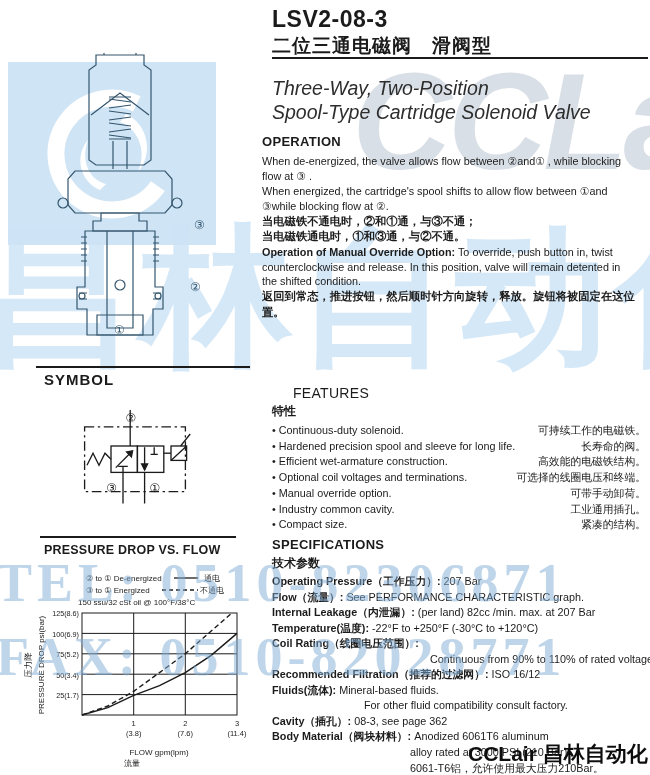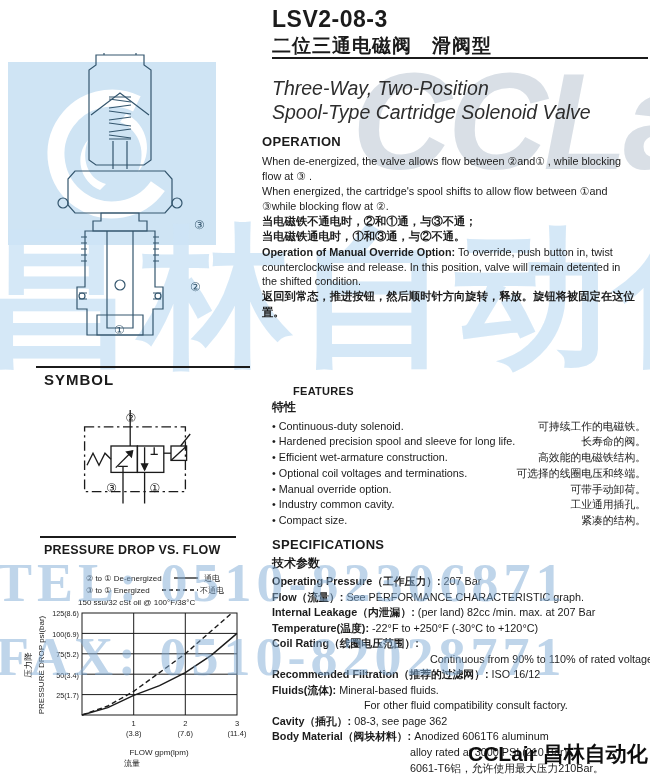--- a/index.html
+++ b/index.html
@@ -17,21 +17,21 @@
   
   .content{z-index:1;}
   #model{left:272px;top:6px;font-size:23px;font-weight:bold;letter-spacing:0.5px;}
   #title-zh{left:272px;top:33px;font-size:19px;font-weight:bold;letter-spacing:1px;}
   #title-rule{left:272px;top:57px;width:376px;height:2px;background:#1b1b1b;}
   #subtitle{left:272px;top:76px;font-size:19.5px;color:#2d2d2d;line-height:1.25;font-style:italic;}
   #operation{left:262px;top:133px;width:374px;font-size:10.8px;line-height:1.38;}
   #operation .hd{font-size:13px;font-weight:bold;margin-bottom:3px;letter-spacing:0.3px;}
   #operation .zh{font-weight:bold;font-size:11.3px;}
   #features{left:272px;top:383px;width:374px;font-size:10.8px;line-height:1.46;}
-  #features .hd{font-size:11px;font-weight:bold;letter-spacing:0.3px;padding-left:21px;}
+  #features .hd{font-size:14px;font-weight:normal;letter-spacing:0.3px;padding-left:21px;}
   #features .hdzh{font-size:12px;font-weight:bold;margin-bottom:2px;}
   .feat-row{display:flex;justify-content:space-between;}
   .feat-row .en::before{content:"• ";}
   #specs{left:272px;top:536px;width:374px;font-size:10.8px;line-height:1.44;}
   #specs .hd{font-size:13px;font-weight:bold;letter-spacing:0.3px;}
   #specs .hdzh{font-size:12px;font-weight:bold;margin-bottom:2px;}
   .spec-line{white-space:nowrap;}
   .ind-a{padding-left:158px;}
   .ind-b{padding-left:92px;}
   .ind-c{padding-left:138px;}

